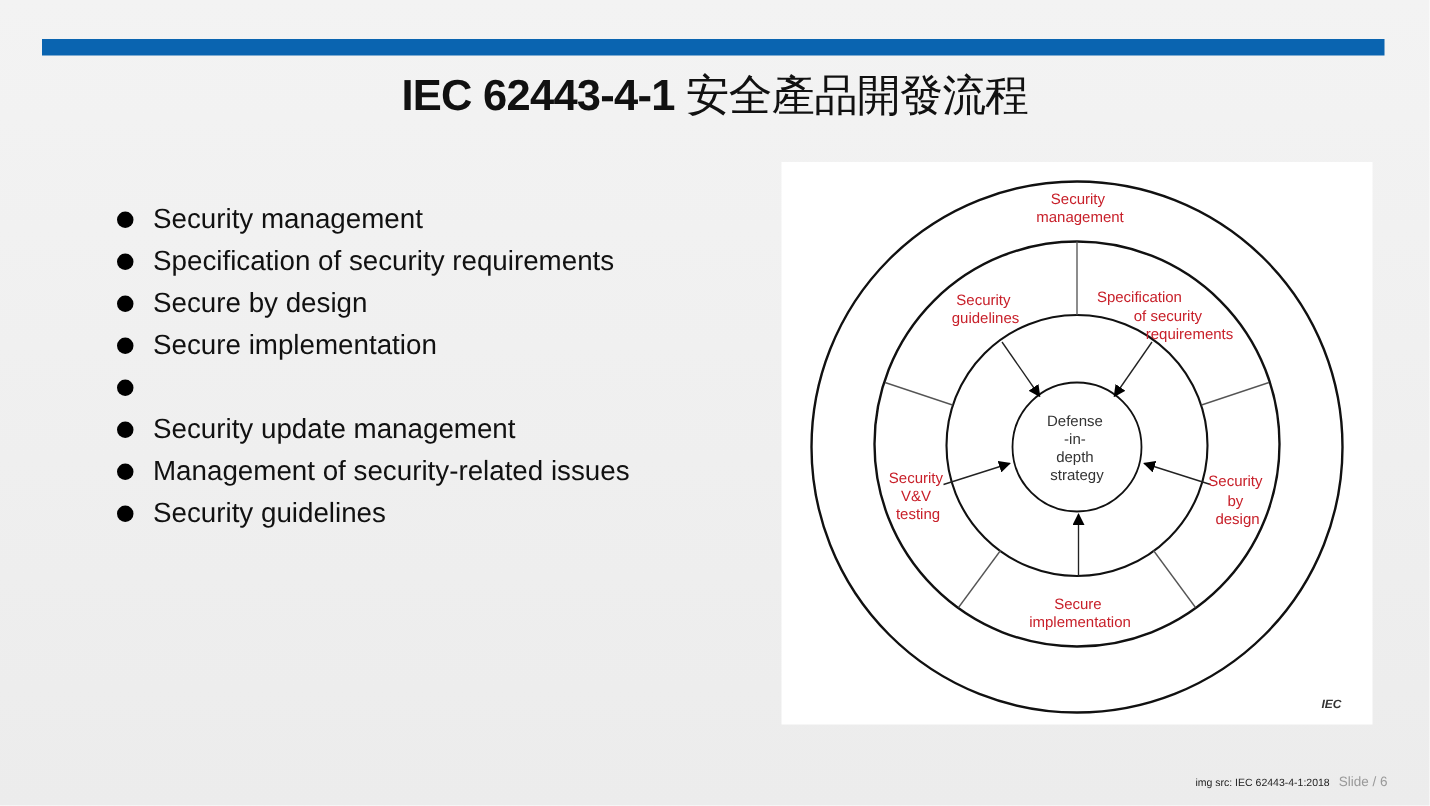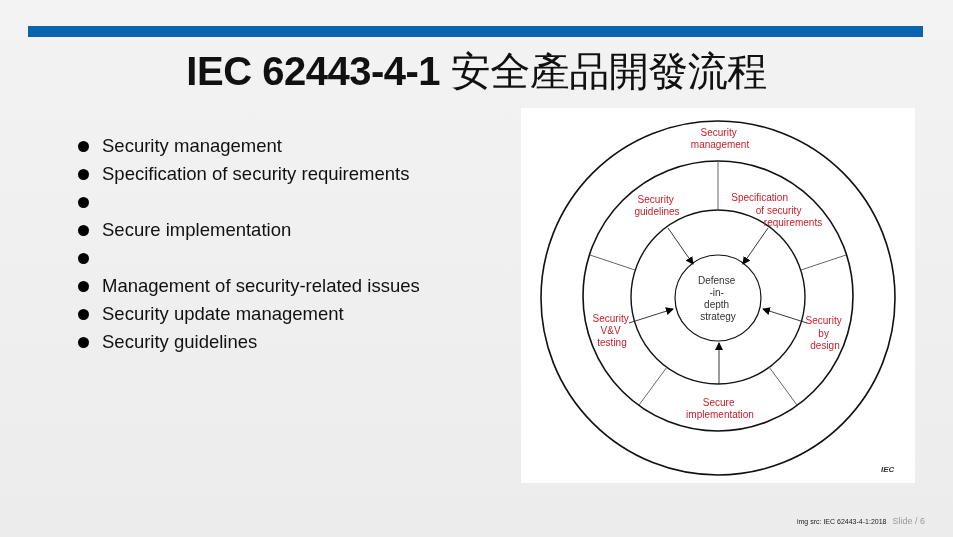--- a/index.html
+++ b/index.html
@@ -7,21 +7,21 @@
       width: 953px; height: 537px; overflow: hidden; position: relative;
       background: linear-gradient(180deg, #f3f3f3 0%, #ececec 100%);
       font-family: "Liberation Sans", "DejaVu Sans", sans-serif;
     }
     .top-bar {
       position: absolute; left: 28px; top: 26px; width: 895px; height: 11px;
       background: #0a64b0;
     }
     .title {
       position: absolute; left: 0; top: 44px; width: 953px; text-align: center;
-      font-size: 40px; font-weight: bold; color: #111; letter-spacing: -0.5px;
+      font-size: 29px; font-weight: bold; color: #111; letter-spacing: -0.5px;
       font-family: "Liberation Sans", "DejaVu Sans", sans-serif;
     }
     .title .cjk { font-weight: normal; }
     .bullets {
       position: absolute; left: 76px; top: 132px; margin: 0; padding: 0; list-style: none;
     }
     .bullets li {
       position: relative; height: 28px; line-height: 28px; padding-left: 26px;
       font-size: 18.5px; color: #111;
     }
@@ -48,25 +48,25 @@
 
 <div class="top-bar"></div>
 
 <div class="title">
   <span>IEC 62443-4-1 </span><span class="cjk">安全產品開發流程</span>
 </div>
 
 <ul class="bullets">
   <li><span class="dot"></span><span>Security management</span></li>
   <li><span class="dot"></span><span>Specification of security requirements</span></li>
-  <li><span class="dot"></span></li>
+  <li><span class="dot"></span><span>Secure by design</span></li>
   <li><span class="dot"></span><span>Secure implementation</span></li>
   <li><span class="dot"></span></li>
+  <li><span class="dot"></span><span>Security update management</span></li>
   <li><span class="dot"></span><span>Management of security-related issues</span></li>
-  <li><span class="dot"></span><span>Security update management</span></li>
   <li><span class="dot"></span><span>Security guidelines</span></li>
 </ul>
 
 <div class="figure">
 
   <svg width="394" height="375" viewBox="0 0 394 375">
     <defs>
       <marker id="arrowhead" markerWidth="8" markerHeight="8" refX="7" refY="4" orient="auto" markerUnits="userSpaceOnUse">
         <path d="M0,0 L8,4 L0,8 Z" fill="#000"></path>
       </marker>

